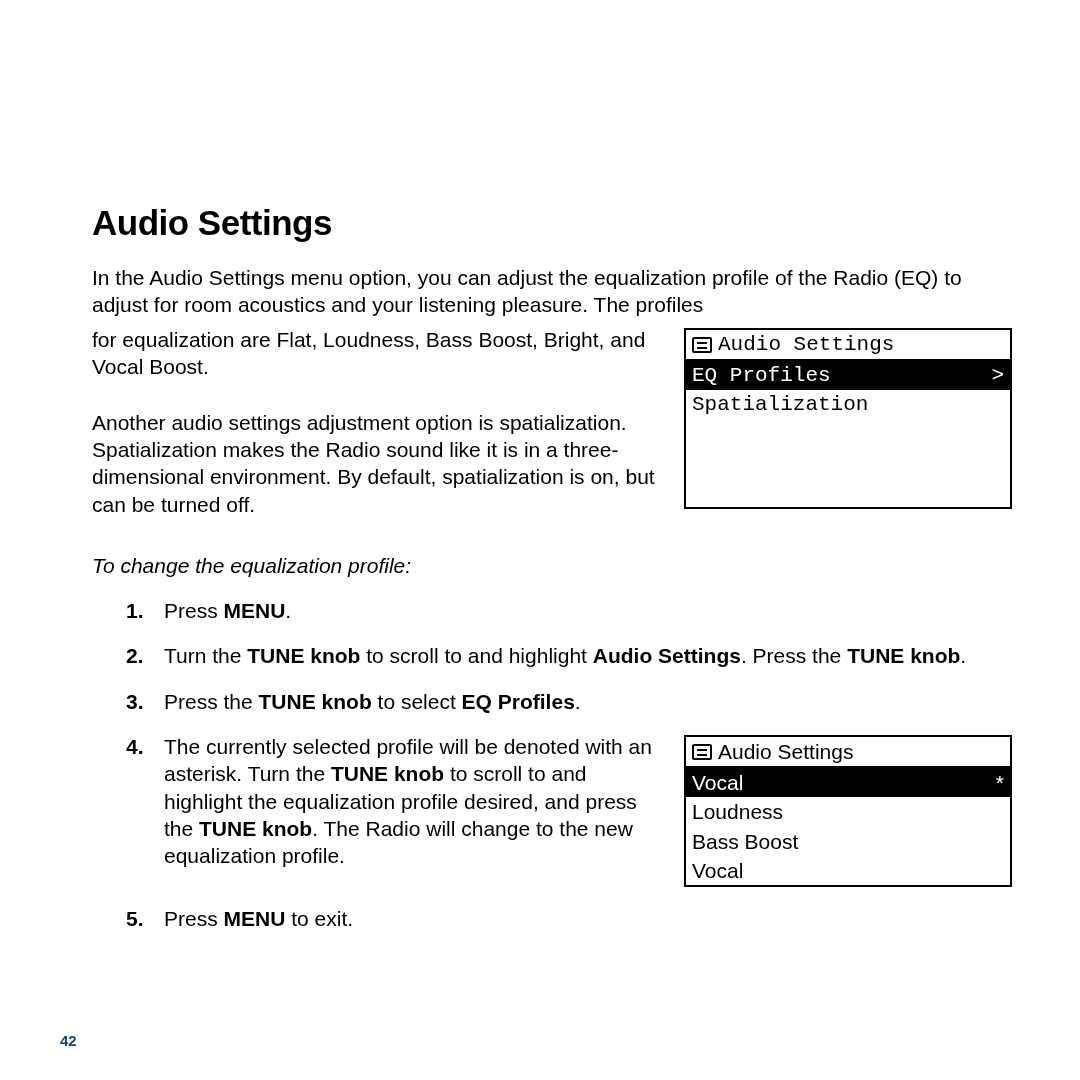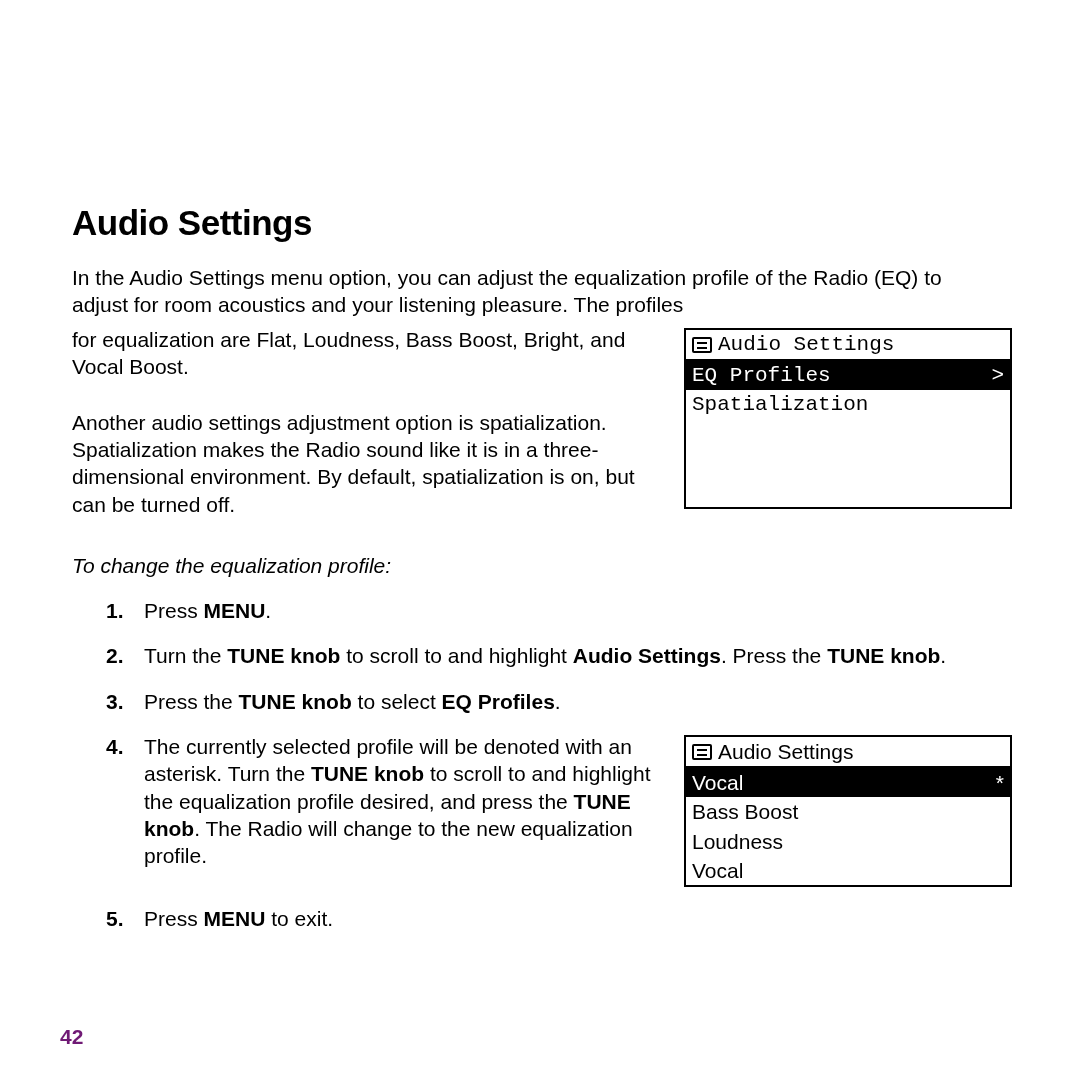--- a/index.html
+++ b/index.html
@@ -11,21 +11,21 @@
     font-family: "Arial", "Helvetica", sans-serif;
     color: #000;
     font-size: 21px;
     line-height: 1.3;
   }
   .page {
     position: relative;
     box-sizing: border-box;
     width: 1080px;
     height: 1080px;
-    padding: 60px 68px 50px 72px;
+    padding: 60px 68px 50px 92px;
   }
   h1.title {
     font-size: 35px;
     font-weight: 700;
     margin: 140px 0 18px 0;
     letter-spacing: -0.5px;
   }
   p.intro {
     margin: 0 0 8px 0;
     max-width: 930px;
@@ -113,23 +113,23 @@
     display: flex;
     align-items: flex-start;
     gap: 24px;
   }
   .step-flex .steptext { flex: 1 1 auto; }
   .b { font-weight: 700; }
   .pagenum {
     position: absolute;
     left: 60px;
     bottom: 30px;
-    color: #701a75;
+    color: #0c4a6e;
     font-weight: 700;
-    font-size: 21px;
+    font-size: 15px;
   }
 </style>
 </head>
 <body>
 
 <div class="page">
 
   <h1 class="title">Audio Settings</h1>
 
   <p class="intro">In the Audio Settings menu option, you can adjust the equalization profile of the Radio (EQ) to adjust for room acoustics and your listening pleasure. The profiles</p>
@@ -178,24 +178,24 @@
         <div class="screen screen2">
           <div class="scr-title">
             <span class="scr-icon"></span>
             <span>Audio Settings</span>
           </div>
           <div class="scr-row sel">
             <span class="label">Vocal</span>
             <span class="mark">*</span>
           </div>
           <div class="scr-row">
+            <span class="label">Loudness</span>
+          </div>
+          <div class="scr-row">
             <span class="label">Bass Boost</span>
-          </div>
-          <div class="scr-row">
-            <span class="label">Loudness</span>
           </div>
           <div class="scr-row">
             <span class="label">Vocal</span>
           </div>
         </div>
       </div>
     </li>
     <li>
       <span>Press </span><span class="b">MENU</span><span> to exit.</span>
     </li>

